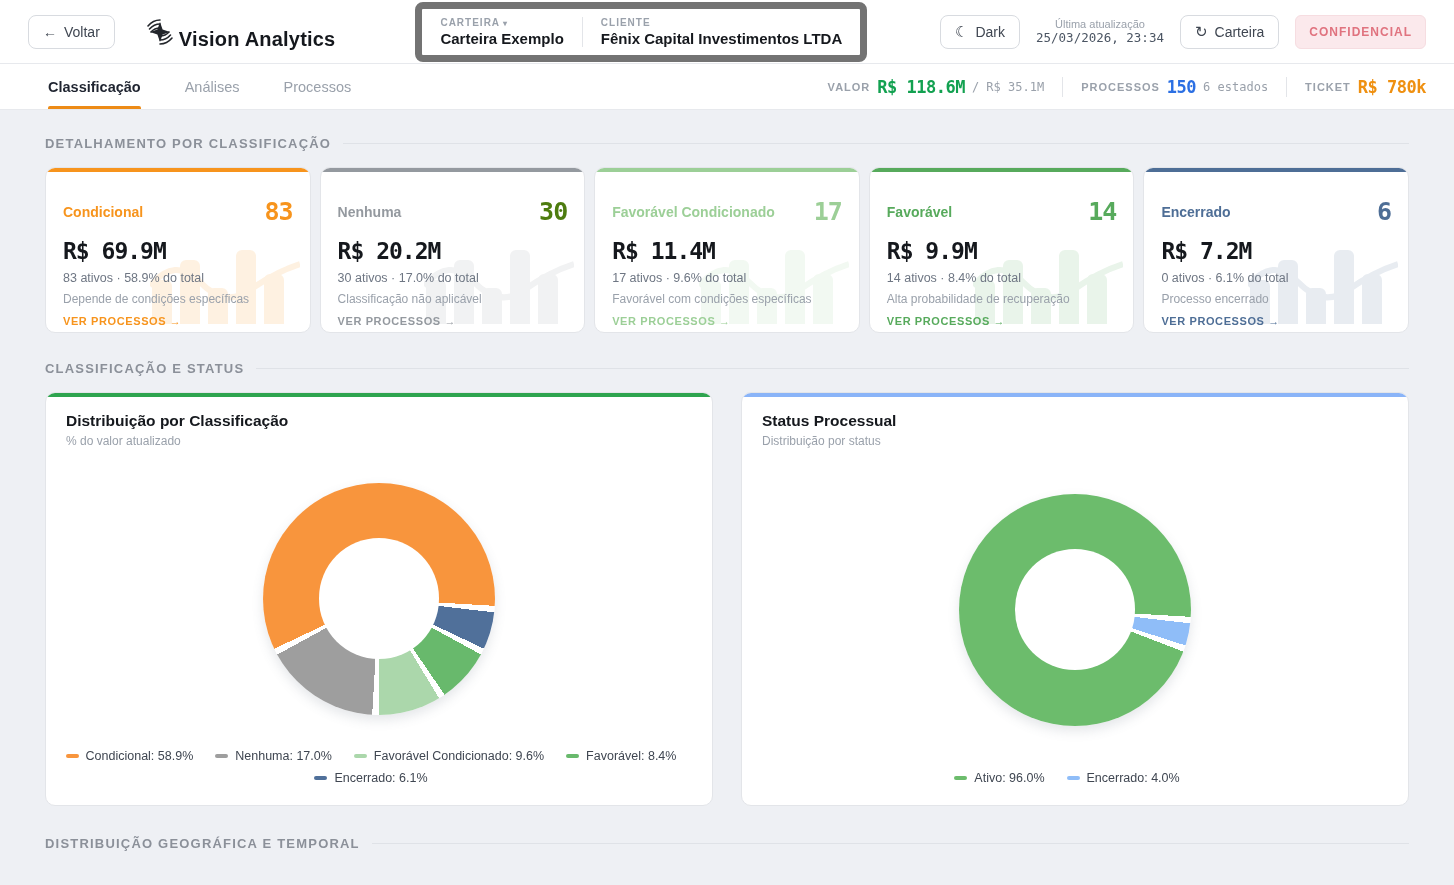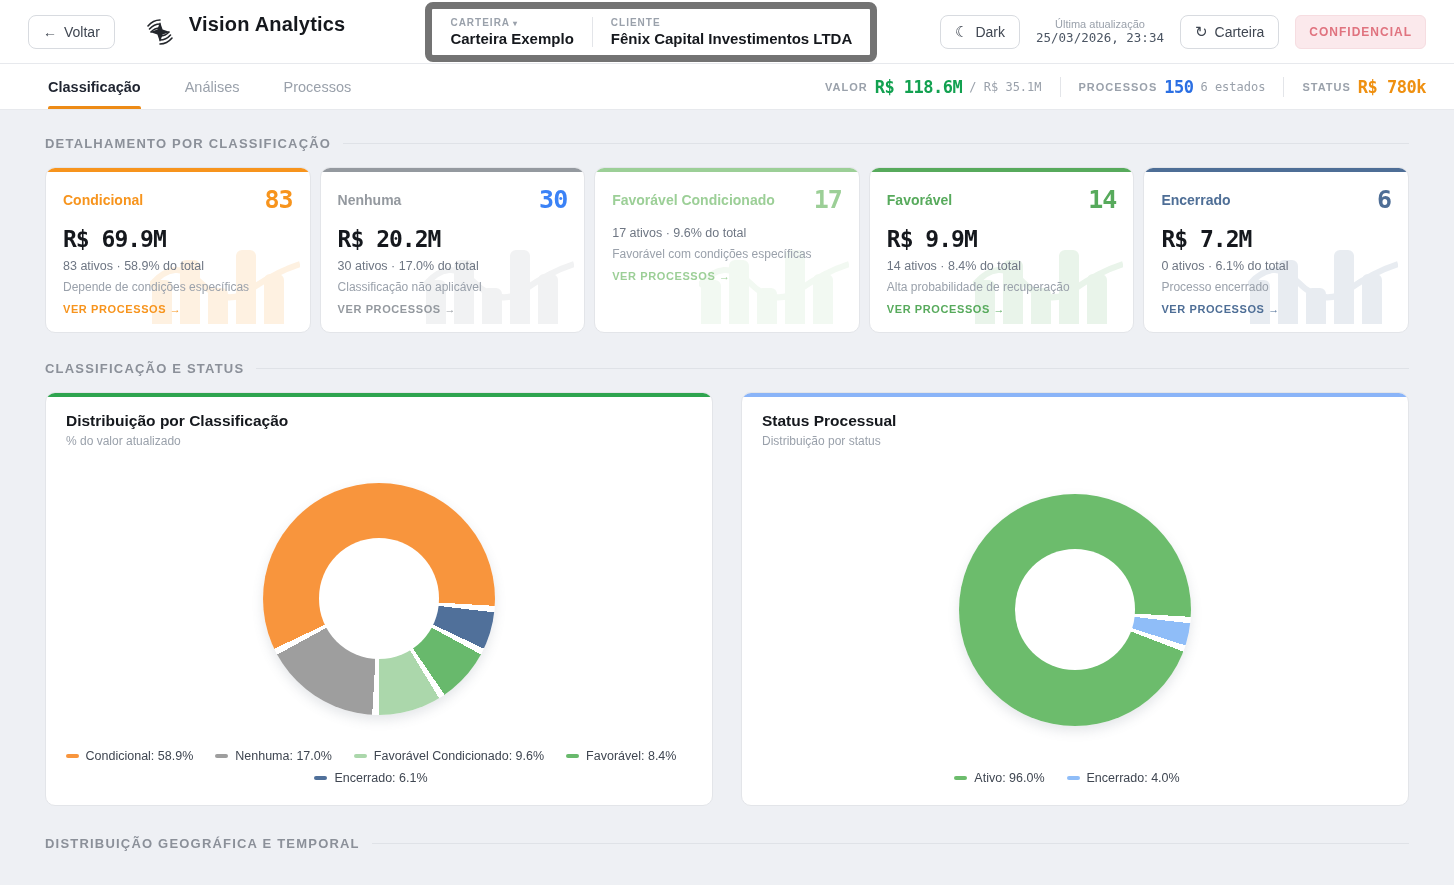--- a/index.html
+++ b/index.html
@@ -3,21 +3,21 @@
 <meta charset="utf-8">
 <style>
   * { margin:0; padding:0; box-sizing:border-box; }
   html,body { width:1454px; height:885px; overflow:hidden; }
   body { font-family:"Liberation Sans", sans-serif; background:#eef0f4; color:#15181d; }
   .mono { font-family:"DejaVu Sans Mono", monospace; }
 
   
   .header { height:64px; background:#fff; border-bottom:1px solid #e7e9ed; display:flex; align-items:center; padding:0 28px; }
   .btn { display:inline-flex; align-items:center; gap:7px; border:1px solid #d8dbe0; background:#fff; border-radius:8px; padding:8px 14px; font-size:14px; color:#3f4651; cursor:pointer; font-family:inherit; }
-  .brand { display:flex; align-items:flex-start; gap:10px; margin-left:26px; }
+  .brand { display:flex; align-items:flex-end; margin-left:26px; }
   .brand-title { font-size:20px; font-weight:bold; letter-spacing:.2px; color:#15181d; }
   .ctx-box { display:flex; align-items:center; border:7px solid #737373; border-radius:8px; padding:8px 18px; margin-left:80px; gap:18px; }
   .ctx-col { display:flex; flex-direction:column; gap:2px; }
   .ctx-label { font-size:10px; font-weight:bold; letter-spacing:1px; color:#9aa1ab; }
   .ctx-value { font-size:15px; font-weight:bold; color:#15181d; }
   .ctx-div { width:1px; align-self:stretch; background:#e3e5e9; }
   .header-right { margin-left:auto; display:flex; align-items:center; gap:16px; }
   .last-update { text-align:center; }
   .last-update .lbl { font-size:11px; color:#9aa1ab; }
   .last-update .val { font-size:12.5px; color:#4b5563; }
@@ -39,21 +39,21 @@
   
   .main { padding:26px 45px 0 45px; }
   .section-head { display:flex; align-items:center; gap:12px; margin-bottom:16px; }
   .section-title { font-size:13px; font-weight:bold; letter-spacing:1.2px; color:#8b9099; white-space:nowrap; }
   .section-rule { flex:1; height:1px; background:#dfe2e7; }
 
   
   .cards { display:grid; grid-template-columns:repeat(5,1fr); gap:9px; margin-bottom:28px; }
   .card { background:#fff; border:1px solid #e3e5e9; border-radius:10px; overflow:hidden; position:relative; height:166px; }
   .card-accent { height:4px; width:100%; }
-  .card-body { padding:13px 17px 12px 17px; position:relative; z-index:1; }
+  .card-body { padding:25px 17px 12px 17px; position:relative; z-index:1; }
   .card-top { display:flex; justify-content:space-between; align-items:center; margin-bottom:12px; }
   .card-name { font-size:14px; font-weight:bold; }
   .card-count { font-size:25px; font-weight:bold; letter-spacing:-1px; }
   .card-value { font-size:23px; font-weight:bold; letter-spacing:-1px; color:#15181d; margin-bottom:7px; }
   .card-meta { font-size:12.5px; color:#6e7683; margin-bottom:7px; }
   .card-desc { font-size:12px; color:#9aa1ab; margin-bottom:9px; }
   .card-link { font-size:11px; font-weight:bold; letter-spacing:.6px; cursor:pointer; }
   .card-watermark { position:absolute; right:10px; bottom:4px; opacity:.13; z-index:0; }
 
   
@@ -138,21 +138,21 @@
       <span class="stat-sub mono">/ R$ 35.1M</span>
     </div>
     <div class="stat-div"></div>
     <div class="stat-group">
       <span class="stat-label">PROCESSOS</span>
       <span class="stat-value mono" style="color: rgb(43, 111, 227);">150</span>
       <span class="stat-sub mono">6 estados</span>
     </div>
     <div class="stat-div"></div>
     <div class="stat-group">
-      <span class="stat-label">STATUS</span>
+      <span class="stat-label">TICKET</span>
       <span class="stat-value mono" style="color: rgb(239, 144, 16);">R$ 780k</span>
     </div>
   </div>
 </div>
 
 <div class="main">
 
   <div class="section-head">
     <div class="section-title">DETALHAMENTO POR CLASSIFICAÇÃO</div>
     <div class="section-rule"></div>
@@ -196,21 +196,21 @@
               <rect x="58" y="42" width="20" height="60" rx="6"></rect>
               <rect x="86" y="4" width="20" height="90" rx="6"></rect>
               <rect x="114" y="28" width="20" height="66" rx="6"></rect>
             </g>
             <path d="M0 40 Q25 10 50 36 T100 44 T150 18" fill="none" stroke="currentColor" stroke-width="6"></path>
           </svg>
       </div>
       <div class="card-body">
         <div class="card-top">
           <span class="card-name" style="color: rgb(148, 153, 159);">Nenhuma</span>
-          <span class="card-count mono" style="color: #3b82f6;">30</span>
+          <span class="card-count mono" style="color: #4d7c0f;">30</span>
         </div>
         <div class="card-value mono">R$ 20.2M</div>
         <div class="card-meta">30 ativos · 17.0% do total</div>
         <div class="card-desc">Classificação não aplicável</div>
         <div class="card-link" style="color: rgb(148, 153, 159);">VER PROCESSOS →</div>
       </div>
     </div>
 
     <div class="card">
       <div class="card-accent" style="background: rgb(156, 207, 151);"></div>
@@ -224,20 +224,21 @@
               <rect x="114" y="28" width="20" height="66" rx="6"></rect>
             </g>
             <path d="M0 40 Q25 10 50 36 T100 44 T150 18" fill="none" stroke="currentColor" stroke-width="6"></path>
           </svg>
       </div>
       <div class="card-body">
         <div class="card-top">
           <span class="card-name" style="color: rgb(156, 207, 151);">Favorável Condicionado</span>
           <span class="card-count mono" style="color: rgb(156, 207, 151);">17</span>
         </div>
+        <div class="card-value mono">R$ 11.4M</div>
         <div class="card-meta">17 ativos · 9.6% do total</div>
         <div class="card-desc">Favorável com condições específicas</div>
         <div class="card-link" style="color: rgb(156, 207, 151);">VER PROCESSOS →</div>
       </div>
     </div>
 
     <div class="card">
       <div class="card-accent" style="background: rgb(87, 170, 92);"></div>
       <div class="card-watermark" style="color: rgb(87, 170, 92);">
         <svg width="150" height="78" viewBox="0 0 150 78">

